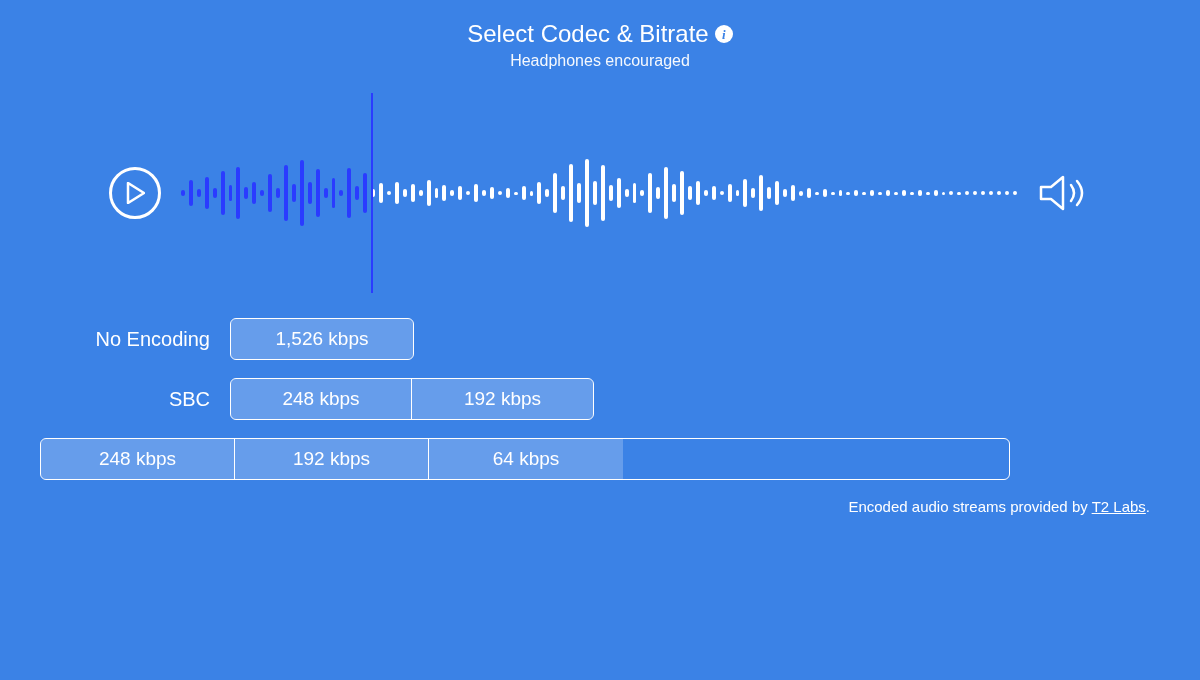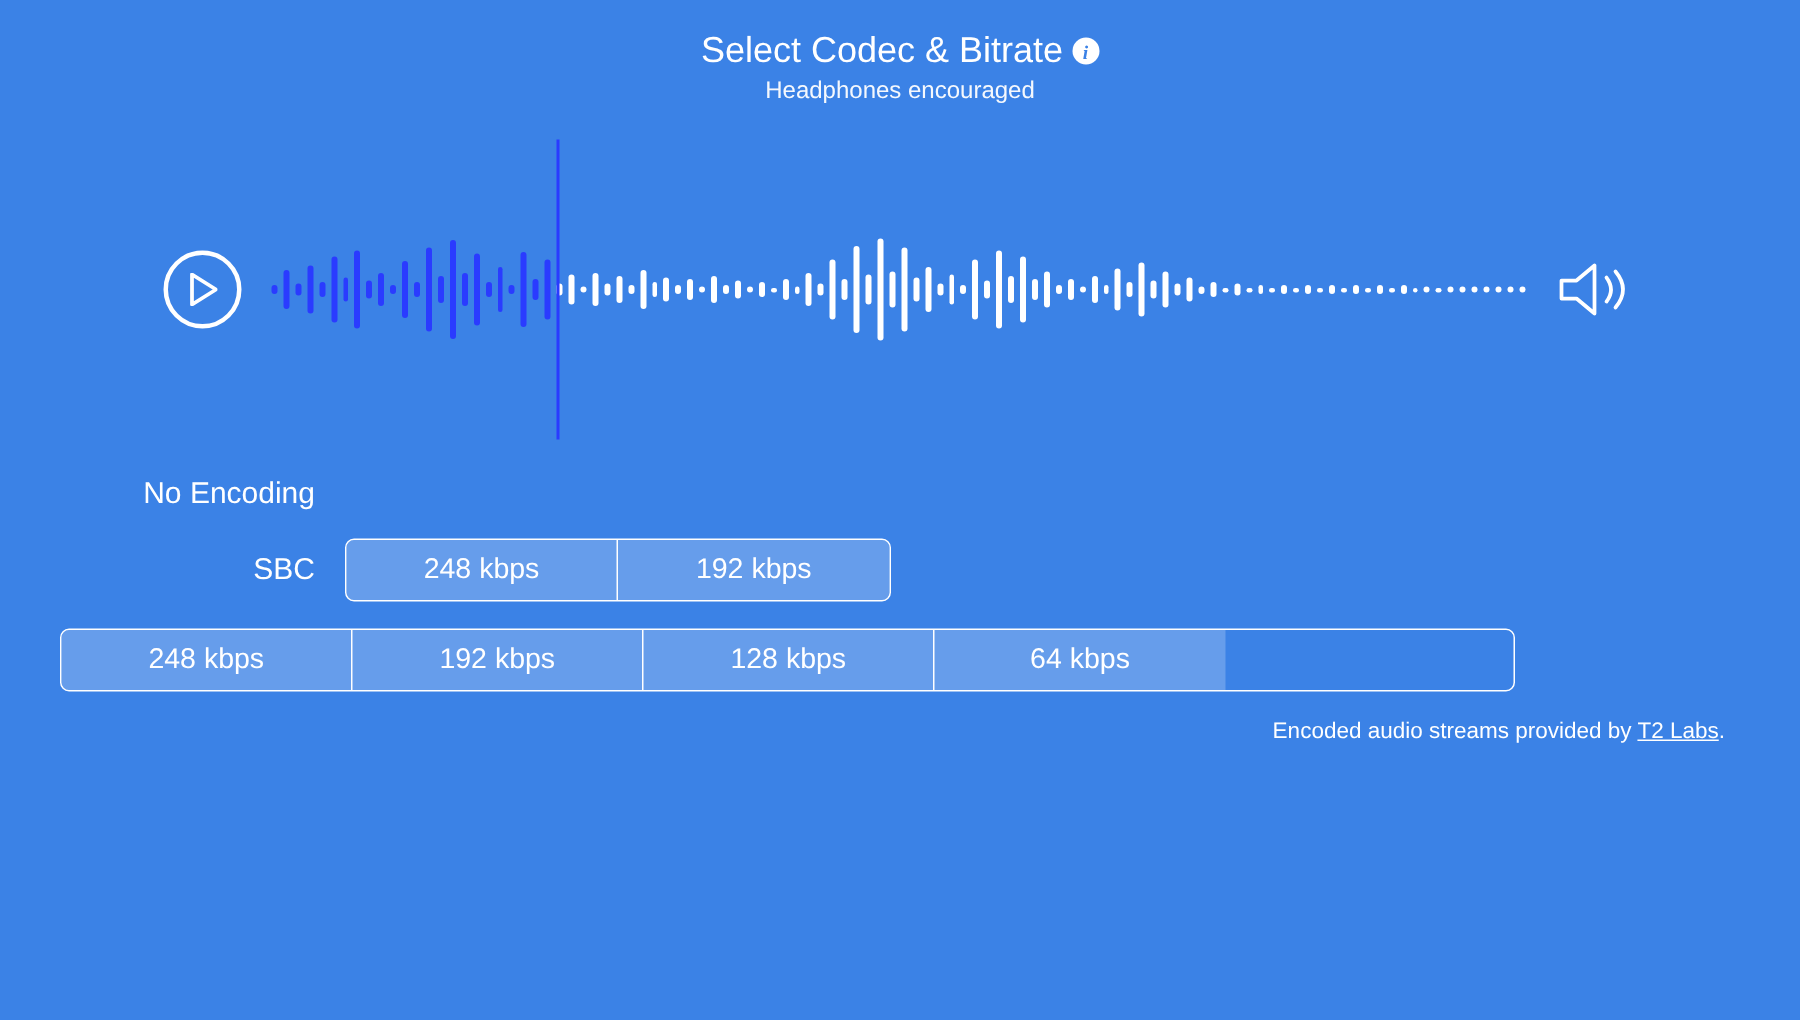--- a/index.html
+++ b/index.html
@@ -278,33 +278,35 @@
         <path d="M4 16 L14 16 L26 6 L26 38 L14 28 L4 28 Z" fill="none" stroke="#ffffff" stroke-width="2.5" stroke-linejoin="round"></path>
         <path d="M34 14 Q40 22 34 30" fill="none" stroke="#ffffff" stroke-width="2.5" stroke-linecap="round"></path>
         <path d="M40 10 Q50 22 40 34" fill="none" stroke="#ffffff" stroke-width="2.5" stroke-linecap="round"></path>
       </svg>
     </div>
   </div>
 
   <div class="tables" id="tables">
       <div class="row">
         <div class="row-label">No Encoding</div>
+        <div class="btn-strip" style="width: 184px;">
+          <div class="opt w1">1,526 kbps</div>
+        </div>
       </div>
       <div class="row">
         <div class="row-label">SBC</div>
         <div class="btn-strip" style="width: 364px;">
           <div class="opt w2">248 kbps</div>
           <div class="opt w2">192 kbps</div>
         </div>
       </div>
       <div class="row">
         <div class="btn-strip" style="width: 970px;">
           <div class="opt w5">248 kbps</div>
           <div class="opt w5">192 kbps</div>
-          <div class="opt w5">128 kbps</div>
           <div class="opt w5">64 kbps</div>
         </div>
       </div>
     </div>
 
   <div class="footer">
     <span>Encoded audio streams provided by </span><a>T2 Labs</a><span>.</span>
   </div>
 </div>
 

